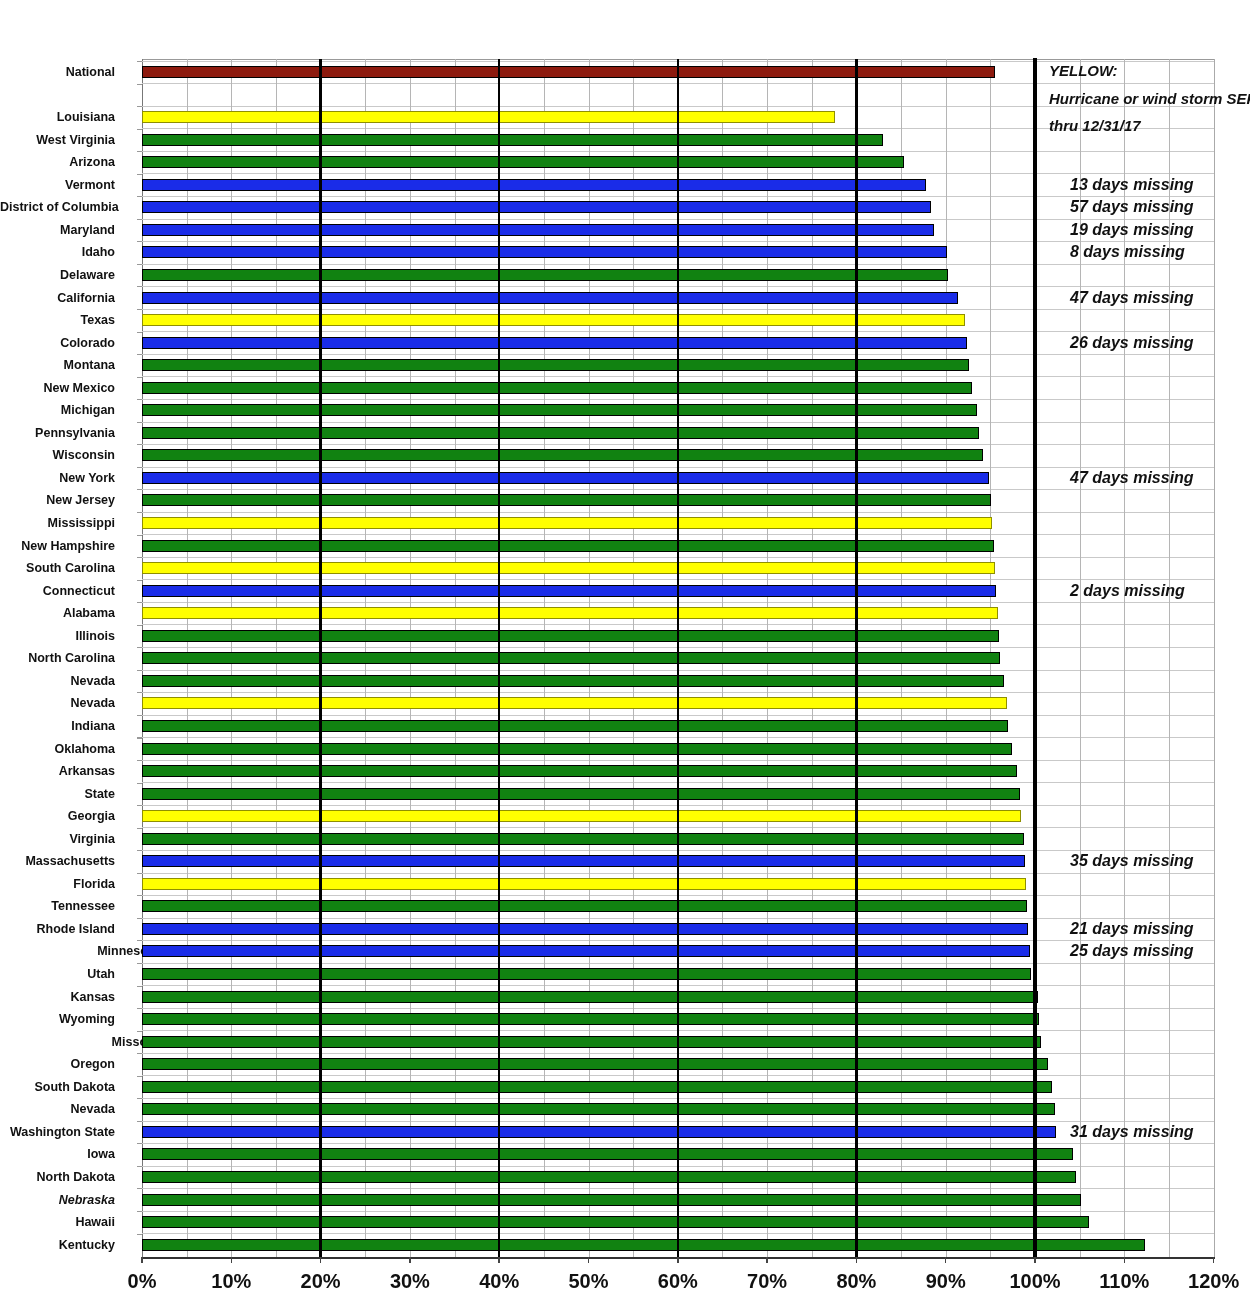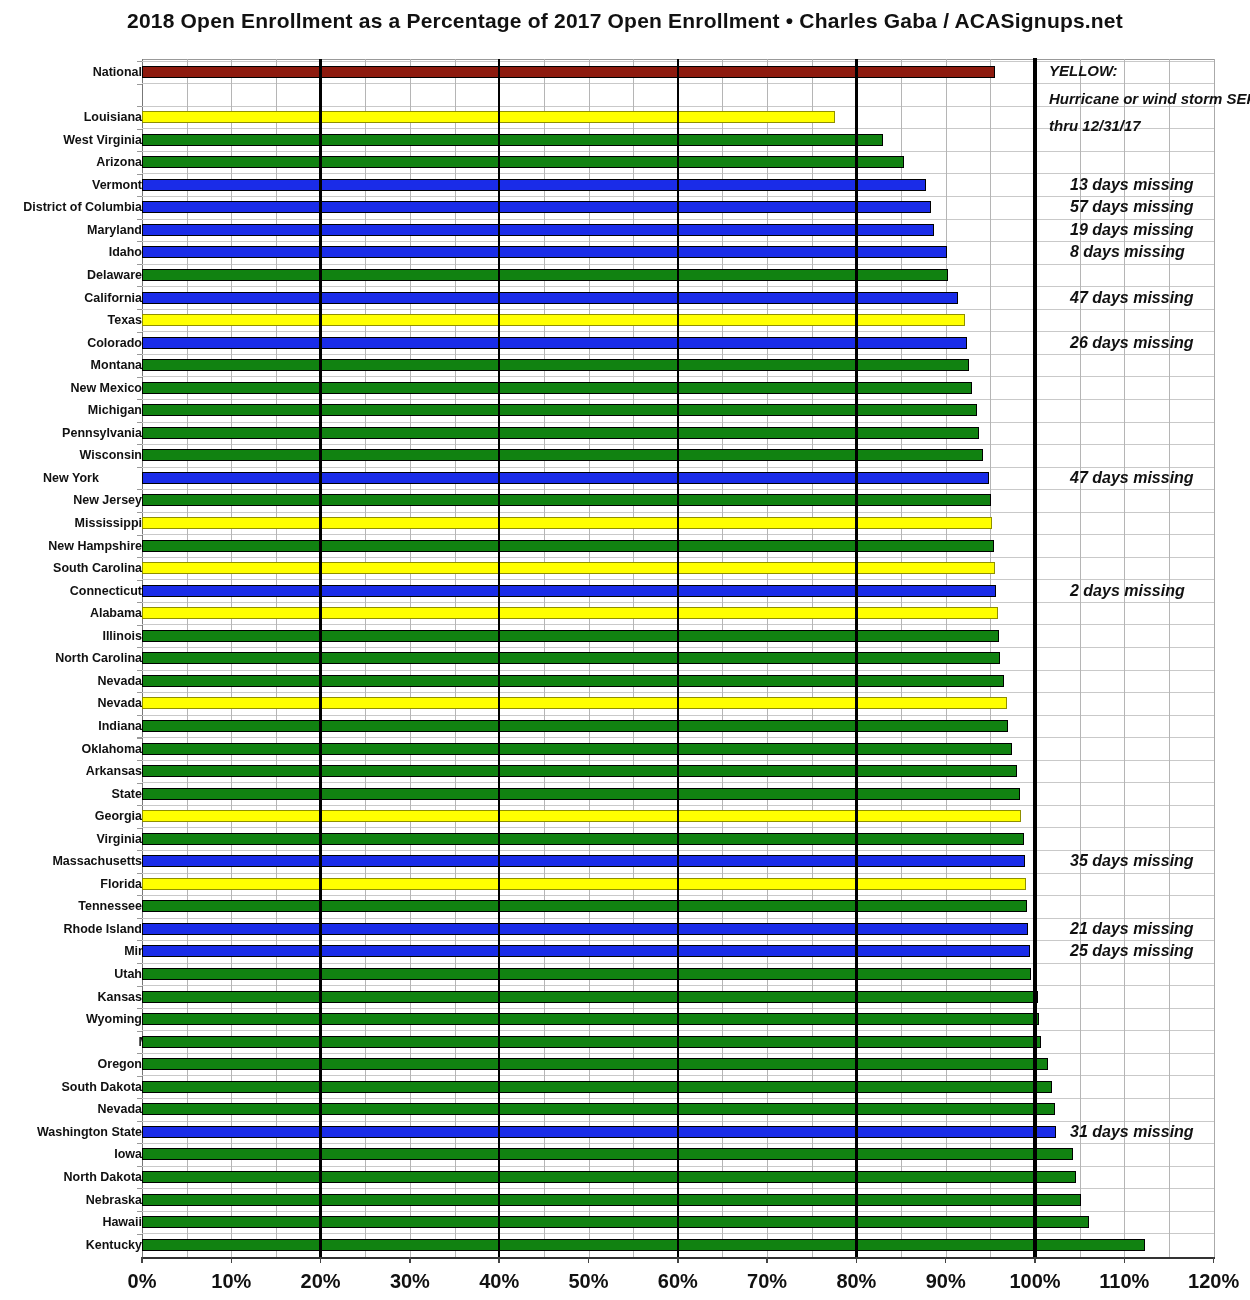--- a/index.html
+++ b/index.html
@@ -20,21 +20,21 @@
   .vgrid-minor { position:absolute; width:1px; background:#b5b5b5; z-index:1; }
   .vgrid-major { position:absolute; width:2.5px; background:#000; z-index:4; }
   .vgrid-ref   { position:absolute; width:4.5px; background:#000; z-index:4; }
 
   .bar {
     position:absolute; height:12px; box-sizing:border-box; z-index:2;
     border:1.5px solid #000;
   }
 
   .cat-label {
-    position:absolute; left:0; width:142px; height:16px; line-height:16px;
+    position:absolute; left:0; width:115px; height:16px; line-height:16px;
     text-align:right; font-size:12.5px; font-weight:bold; color:#111;
     white-space:nowrap; z-index:2;
   }
 
   .note {
     position:absolute; left:1070px; height:18px; line-height:18px;
     font-size:16px; font-weight:bold; font-style:italic; color:#111;
     white-space:nowrap; z-index:5;
   }
 
@@ -52,21 +52,20 @@
 
   .ytick-strip {
     position:absolute; left:137px; width:5px; z-index:1;
     background:repeating-linear-gradient(to bottom, #999 0 1px, transparent 1px 22.55px);
   }
 </style>
 </head>
 <body>
 
 <div id="canvas">
-  <div id="chart-title" class="title-line">2018 Open Enrollment as a Percentage of 2017 Open Enrollment  •  Charles Gaba / ACASignups.net</div>
 
   <div id="legend-note">
     <div>YELLOW:</div>
     <div>Hurricane or wind storm SEP</div>
     <div>thru 12/31/17</div>
   </div>
 
   <div id="plot-area"></div>
 <div class="plot-topline" style="left: 142px; top: 59px; width: 1071.6px; height: 1px; background: rgb(153, 153, 153);"></div>
     <div class="plot-rightline" style="left: 1213.6px; top: 59px; width: 1px; height: 1198px; background: rgb(170, 170, 170);"></div>
@@ -177,21 +176,21 @@
     <div class="cat-label" style="top: 357.15px;">Montana</div>
     <div class="bar" style="left: 142px; top: 359.15px; width: 826.918px; background: rgb(17, 130, 17); border-color: rgb(0, 0, 0);"></div>
     <div class="cat-label" style="top: 379.7px;">New Mexico</div>
     <div class="bar" style="left: 142px; top: 381.7px; width: 829.597px; background: rgb(17, 130, 17); border-color: rgb(0, 0, 0);"></div>
     <div class="cat-label" style="top: 402.25px;">Michigan</div>
     <div class="bar" style="left: 142px; top: 404.25px; width: 834.955px; background: rgb(17, 130, 17); border-color: rgb(0, 0, 0);"></div>
     <div class="cat-label" style="top: 424.8px;">Pennsylvania</div>
     <div class="bar" style="left: 142px; top: 426.8px; width: 836.741px; background: rgb(17, 130, 17); border-color: rgb(0, 0, 0);"></div>
     <div class="cat-label" style="top: 447.35px;">Wisconsin</div>
     <div class="bar" style="left: 142px; top: 449.35px; width: 841.206px; background: rgb(17, 130, 17); border-color: rgb(0, 0, 0);"></div>
-    <div class="cat-label" style="top: 469.9px; text-align: center;">New York</div>
+    <div class="cat-label" style="top: 469.9px;">New York</div>
     <div class="bar" style="left: 142px; top: 471.9px; width: 846.564px; background: rgb(26, 44, 232); border-color: rgb(0, 0, 0);"></div>
     <div class="note" style="top: 468.9px;">47 days missing</div>
     <div class="cat-label" style="top: 492.45px;">New Jersey</div>
     <div class="bar" style="left: 142px; top: 494.45px; width: 849.243px; background: rgb(17, 130, 17); border-color: rgb(0, 0, 0);"></div>
     <div class="cat-label" style="top: 515px;">Mississippi</div>
     <div class="bar" style="left: 142px; top: 517px; width: 850.136px; background: rgb(255, 255, 0); border-color: rgb(143, 143, 0);"></div>
     <div class="cat-label" style="top: 537.55px;">New Hampshire</div>
     <div class="bar" style="left: 142px; top: 539.55px; width: 851.922px; background: rgb(17, 130, 17); border-color: rgb(0, 0, 0);"></div>
     <div class="cat-label" style="top: 560.1px;">South Carolina</div>
     <div class="bar" style="left: 142px; top: 562.1px; width: 852.815px; background: rgb(255, 255, 0); border-color: rgb(143, 143, 0);"></div>
@@ -247,21 +246,21 @@
     <div class="bar" style="left: 142px; top: 1080.75px; width: 909.967px; background: rgb(17, 130, 17); border-color: rgb(0, 0, 0);"></div>
     <div class="cat-label" style="top: 1101.3px;">Nevada</div>
     <div class="bar" style="left: 142px; top: 1103.3px; width: 912.646px; background: rgb(17, 130, 17); border-color: rgb(0, 0, 0);"></div>
     <div class="cat-label" style="top: 1123.85px;">Washington State</div>
     <div class="bar" style="left: 142px; top: 1125.85px; width: 914.432px; background: rgb(26, 44, 232); border-color: rgb(0, 0, 0);"></div>
     <div class="note" style="top: 1122.85px;">31 days missing</div>
     <div class="cat-label" style="top: 1146.4px;">Iowa</div>
     <div class="bar" style="left: 142px; top: 1148.4px; width: 931.399px; background: rgb(17, 130, 17); border-color: rgb(0, 0, 0);"></div>
     <div class="cat-label" style="top: 1168.95px;">North Dakota</div>
     <div class="bar" style="left: 142px; top: 1170.95px; width: 934.078px; background: rgb(17, 130, 17); border-color: rgb(0, 0, 0);"></div>
-    <div class="cat-label" style="top: 1191.5px;">Nebraska</div>
+    <div class="cat-label" style="top: 1191.5px; font-style: italic;">Nebraska</div>
     <div class="bar" style="left: 142px; top: 1193.5px; width: 938.543px; background: rgb(17, 130, 17); border-color: rgb(0, 0, 0);"></div>
     <div class="cat-label" style="top: 1214.05px;">Hawaii</div>
     <div class="bar" style="left: 142px; top: 1216.05px; width: 946.58px; background: rgb(17, 130, 17); border-color: rgb(0, 0, 0);"></div>
     <div class="cat-label" style="top: 1236.6px;">Kentucky</div>
     <div class="bar" style="left: 142px; top: 1238.6px; width: 1002.84px; background: rgb(17, 130, 17); border-color: rgb(0, 0, 0);"></div>
     <div class="vgrid-major" style="left: 319.35px; top: 59px; height: 1198px;"></div>
     <div class="vgrid-major" style="left: 497.95px; top: 59px; height: 1198px;"></div>
     <div class="vgrid-major" style="left: 676.55px; top: 59px; height: 1198px;"></div>
     <div class="vgrid-major" style="left: 855.15px; top: 59px; height: 1198px;"></div>
     <div class="vgrid-ref" style="left: 1032.75px; top: 58px; height: 1199px;"></div>

